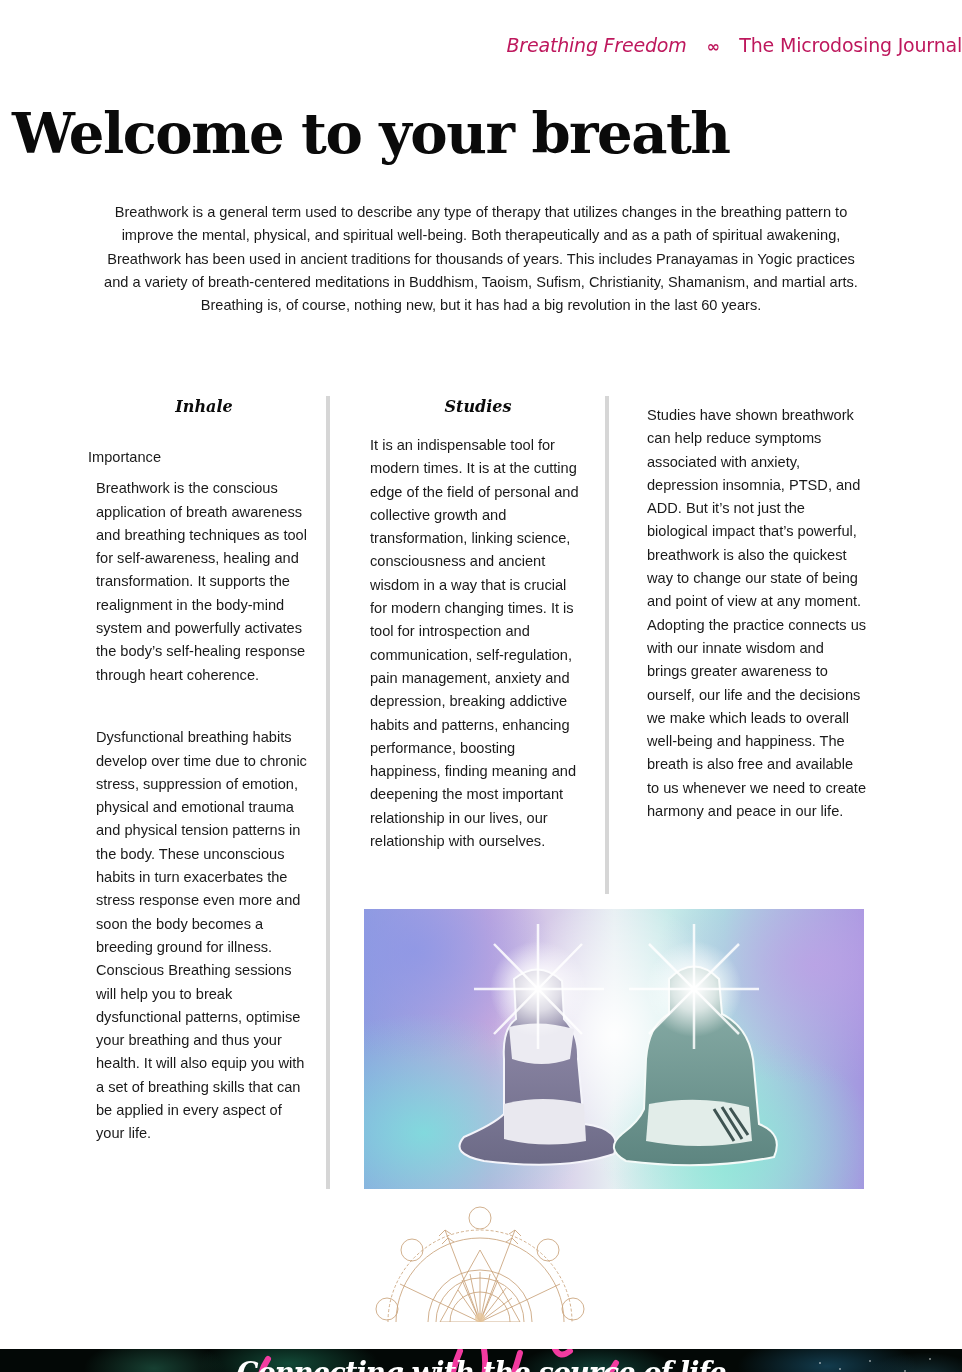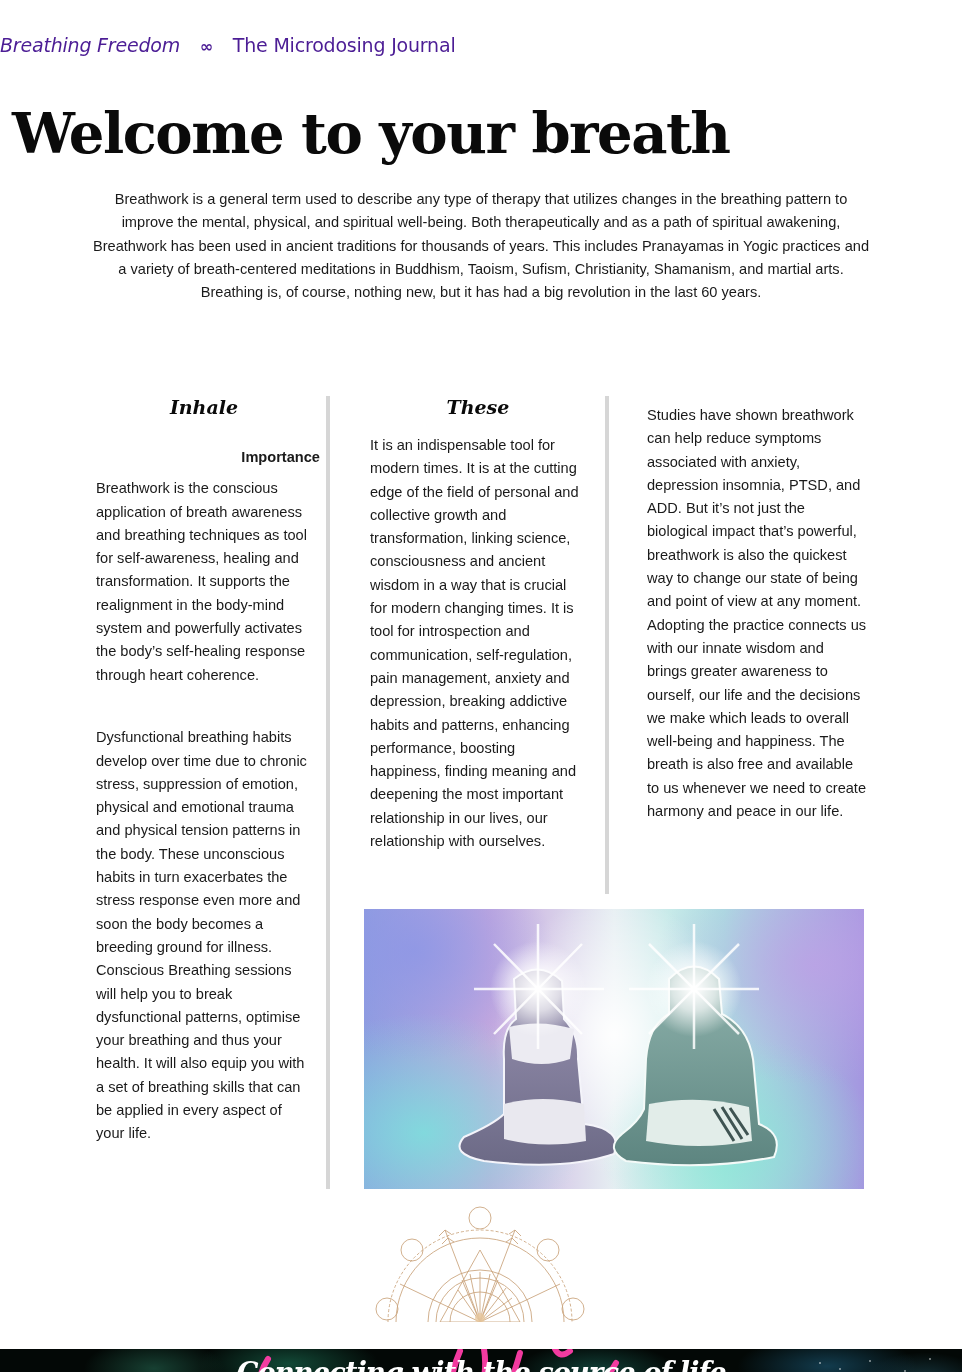--- a/index.html
+++ b/index.html
@@ -2,45 +2,45 @@
 <html><head>
   <meta charset="utf-8">
   <style>
     html, body { margin: 0; padding: 0; }
     body {
       width: 962px; height: 1372px; overflow: hidden; background: #ffffff;
       color: #111; font-family: "Liberation Sans", "DejaVu Sans", sans-serif;
       position: relative;
     }
     .topbar {
-      position: absolute; top: 34px; left: 0; width: 962px; text-align: left;
-      font-family: "DejaVu Sans", sans-serif; font-size: 19px; color: #4c1d95;
+      position: absolute; top: 34px; left: 0; width: 962px; text-align: right;
+      font-family: "DejaVu Sans", sans-serif; font-size: 19px; color: #be185d;
       letter-spacing: -0.2px;
     }
     .topbar .brand { font-style: italic; }
     .topbar .sep { margin: 0 14px; font-size: 16px; font-weight: bold; }
     h1.title {
       position: absolute; top: 88px; left: 0; width: 962px; margin: 12px; 
       font-family: "DejaVu Serif", "Liberation Serif", serif; font-weight: bold;
       font-size: 56px; letter-spacing: -1.5px; color: #0a0a0a; line-height: 66px;
     }
     .intro {
       position: absolute; top: 188px; left: 88px; width: 786px; text-align: center;
       font-size: 14.6px; line-height: 23.3px; color: #1a1a1a;
     }
-    .intro p { margin: 0; }
+    .intro p { margin: 13px; }
     .col {
       position: absolute; top: 396px; font-size: 14.6px; line-height: 23.3px; color: #1a1a1a;
     }
     .col h2 {
       margin: 0; height: 30px; text-align: center;
       font-family: "DejaVu Serif", "Liberation Serif", serif; font-style: italic; font-weight: bold;
-      font-size: 19px; line-height: 22px; color: #0a0a0a;
+      font-size: 16px; line-height: 22px; color: #0a0a0a;
     }
-    .col .sub { font-weight: bold; margin-top: 20px; text-align: right; }
+    .col .sub { font-weight: normal; margin-top: 20px; }
     .col p { margin: 8px; }
     .col .gap { height: 23.3px; }
     #col1 { left: 88px; width: 232px; }
     #col2 { left: 362px; width: 232px; }
     #col3 { left: 639px; width: 236px; }
     .vline { position: absolute; width: 4px; background: #d6d6d6; }
     #vline1 { left: 326px; top: 396px; height: 793px; }
     #vline2 { left: 605px; top: 396px; height: 498px; }
     .photo {
       position: absolute; left: 364px; top: 909px; width: 500px; height: 280px; overflow: hidden;
@@ -92,21 +92,21 @@
   <h2>Inhale</h2>
   <div class="sub">Importance</div>
   <p>Breathwork is the conscious application of breath awareness and breathing techniques as tool for self-awareness, healing and transformation. It supports the realignment in the body-mind system and powerfully activates the body’s self-healing response through heart coherence.</p>
   <div class="gap"></div>
   <p>Dysfunctional breathing habits develop over time due to chronic stress, suppression of emotion, physical and emotional trauma and physical tension patterns in the body. These unconscious habits in turn exacerbates the stress response even more and soon the body becomes a breeding ground for illness. Conscious Breathing sessions will help you to break dysfunctional patterns, optimise your breathing and thus your health. It will also equip you with a set of breathing skills that can be applied in every aspect of your life.</p>
 </div>
 
 <div class="vline" id="vline1"></div>
 
 <div class="col" id="col2">
-  <h2>These</h2>
+  <h2>Studies</h2>
   <p>It is an indispensable tool for modern times. It is at the cutting edge of the field of personal and collective growth and transformation, linking science, consciousness and ancient wisdom in a way that is crucial for modern changing times. It is tool for introspection and communication, self-regulation, pain management, anxiety and depression, breaking addictive habits and patterns, enhancing performance, boosting happiness, finding meaning and deepening the most important relationship in our lives, our relationship with ourselves.</p>
 </div>
 
 <div class="vline" id="vline2"></div>
 
 <div class="col" id="col3">
   <p>Studies have shown breathwork can help reduce symptoms associated with anxiety, depression insomnia, PTSD, and ADD. But it’s not just the biological impact that’s powerful, breathwork is also the quickest way to change our state of being and point of view at any moment. Adopting the practice connects us with our innate wisdom and brings greater awareness to ourself, our life and the decisions we make which leads to overall well-being and happiness. The breath is also free and available to us whenever we need to create harmony and peace in our life.</p>
 </div>
 
 <div class="photo" aria-label="Two people seated cross-legged in meditation with radiant light bursting from their heads on a pastel rainbow background">

